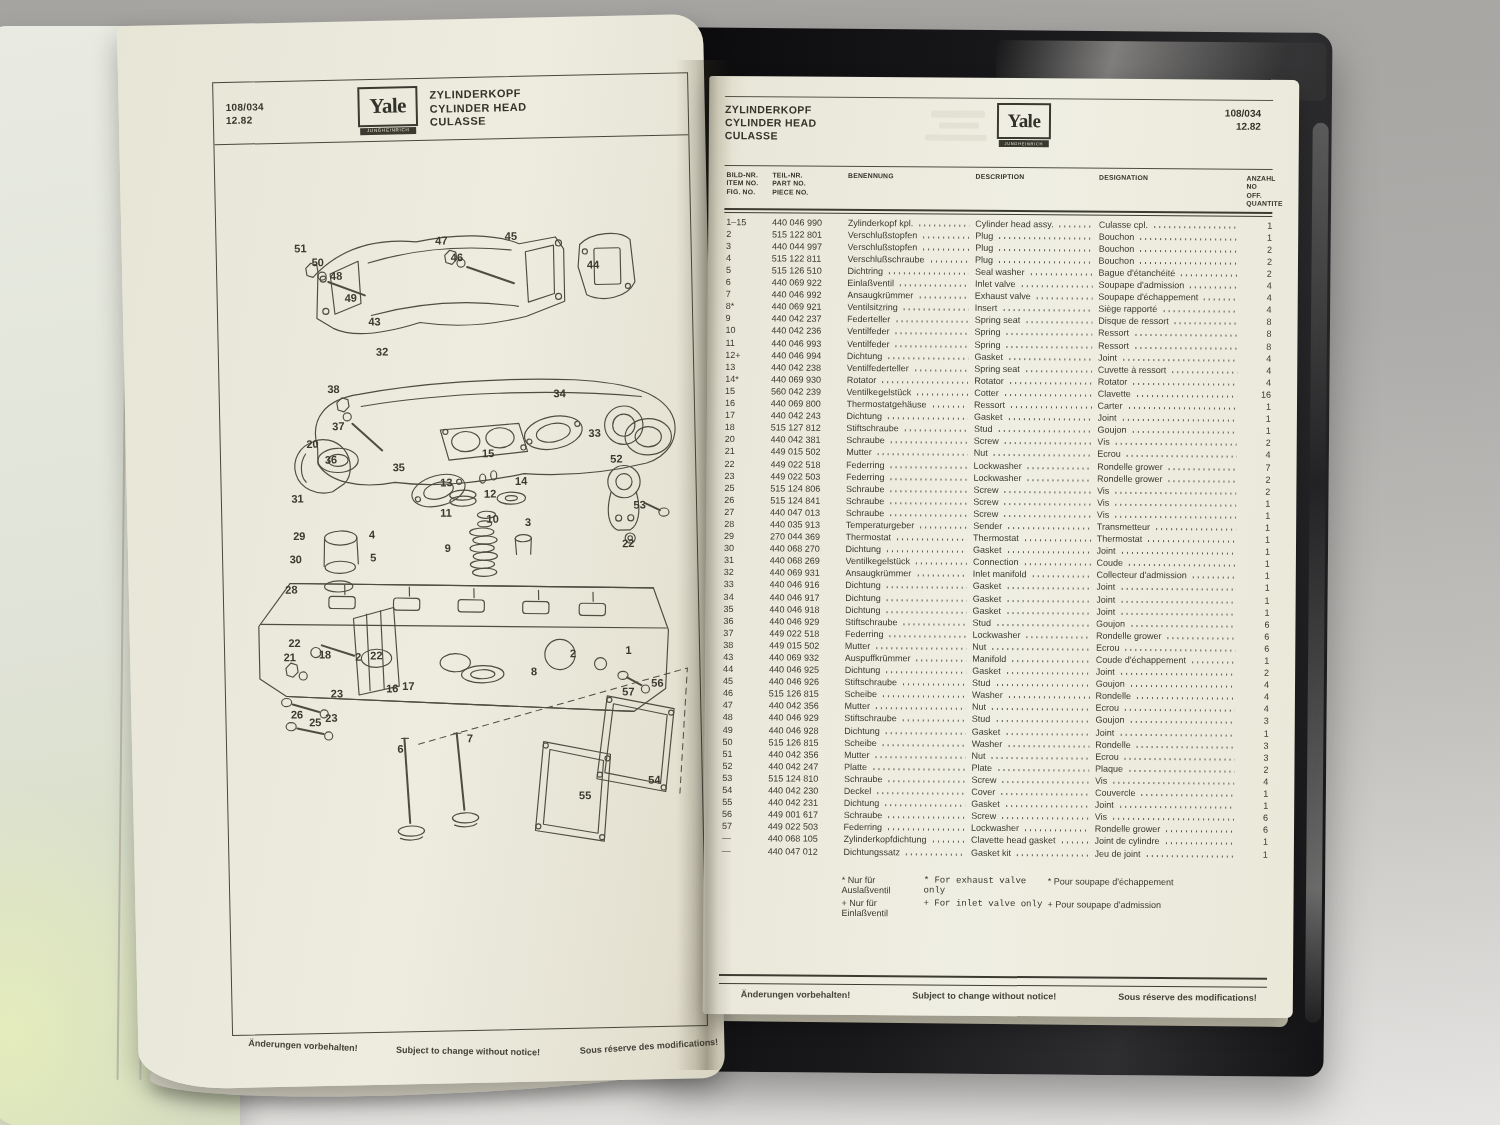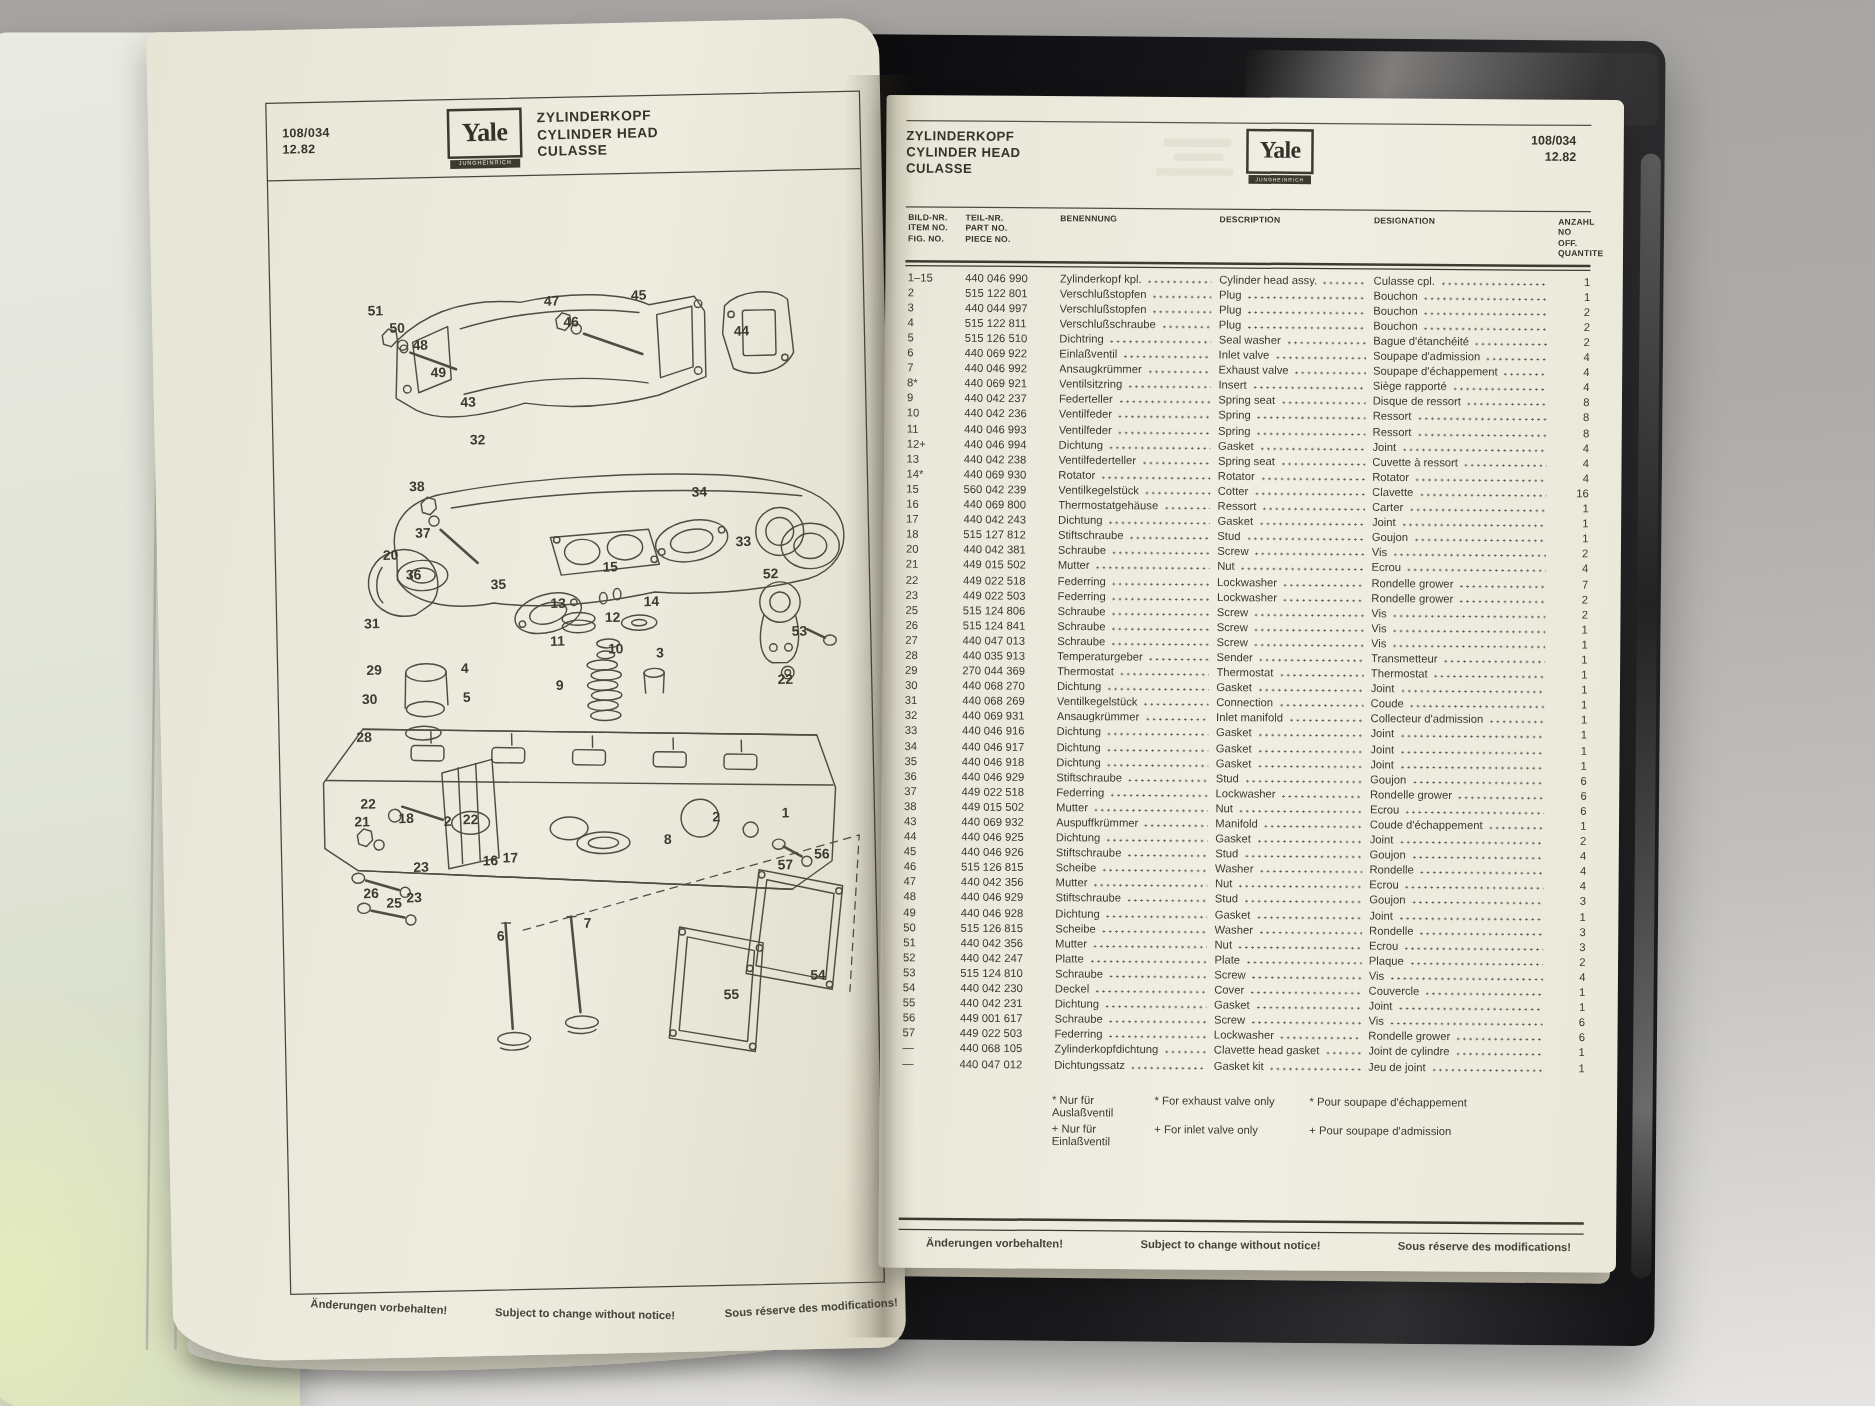--- a/index.html
+++ b/index.html
@@ -98,21 +98,21 @@
   .td.c-de,.td.c-en,.td.c-fr{display:flex;align-items:baseline;}
   .td .txt{white-space:nowrap;}
   .dots{flex:1;height:7px;margin:0 6px 0 4px;align-self:flex-end;
         background-image:radial-gradient(circle,#5b5a50 .7px,rgba(0,0,0,0) .95px);
         background-size:5px 4px;background-repeat:repeat-x;background-position:left bottom 1px;}
   .c-item{padding-left:2px;}
 
   .footnotes{margin-top:16px;display:flex;flex-direction:column;gap:3px;font-size:9px;color:#3a392f;}
   .fn-row{display:flex;}
   .fn-de{width:204px;padding-left:122px;box-sizing:border-box;}
-  .fn-en{width:124px;}
+  .fn-en{width:124px;font-family:Liberation Mono, monospace;}
   .fn-fr{width:160px;}
 
   .rp-footer{position:absolute;left:0;right:0;top:878px;}
   .rp-footer .r1{border-top:2.6px solid #3c3b31;}
   .rp-footer .r2{border-top:1.1px solid #3c3b31;margin-top:7px;}
   .rp-footer .texts{display:flex;justify-content:space-between;padding:5px 10px 0 22px;
         font-size:9px;font-weight:bold;color:#45443a;}
 
   
   .gutter{position:absolute;left:676px;top:60px;width:56px;height:1010px;pointer-events:none;

